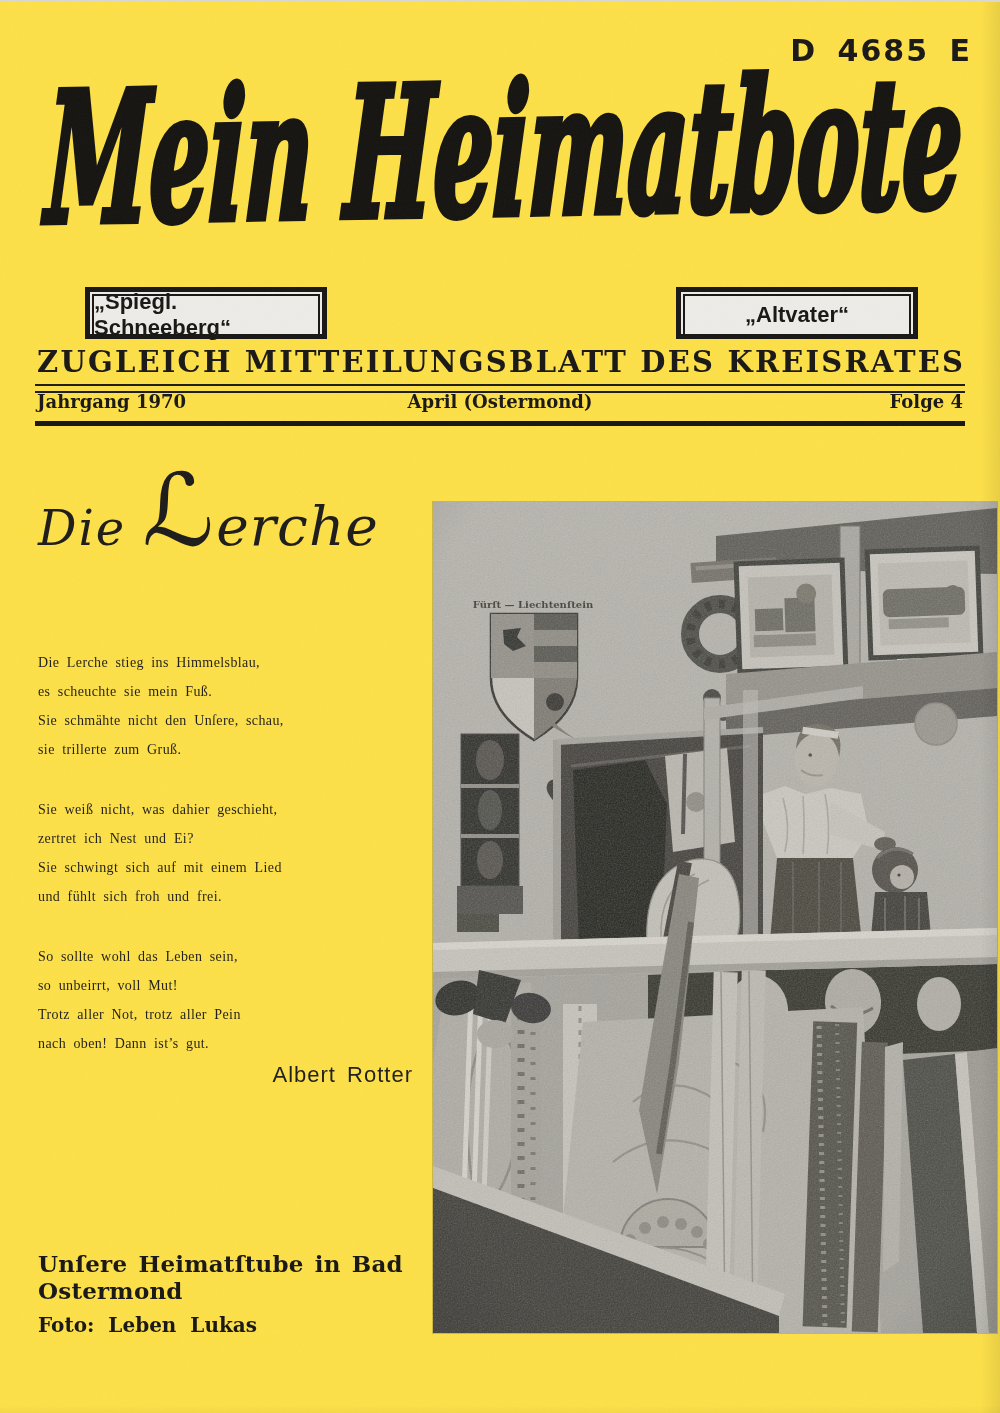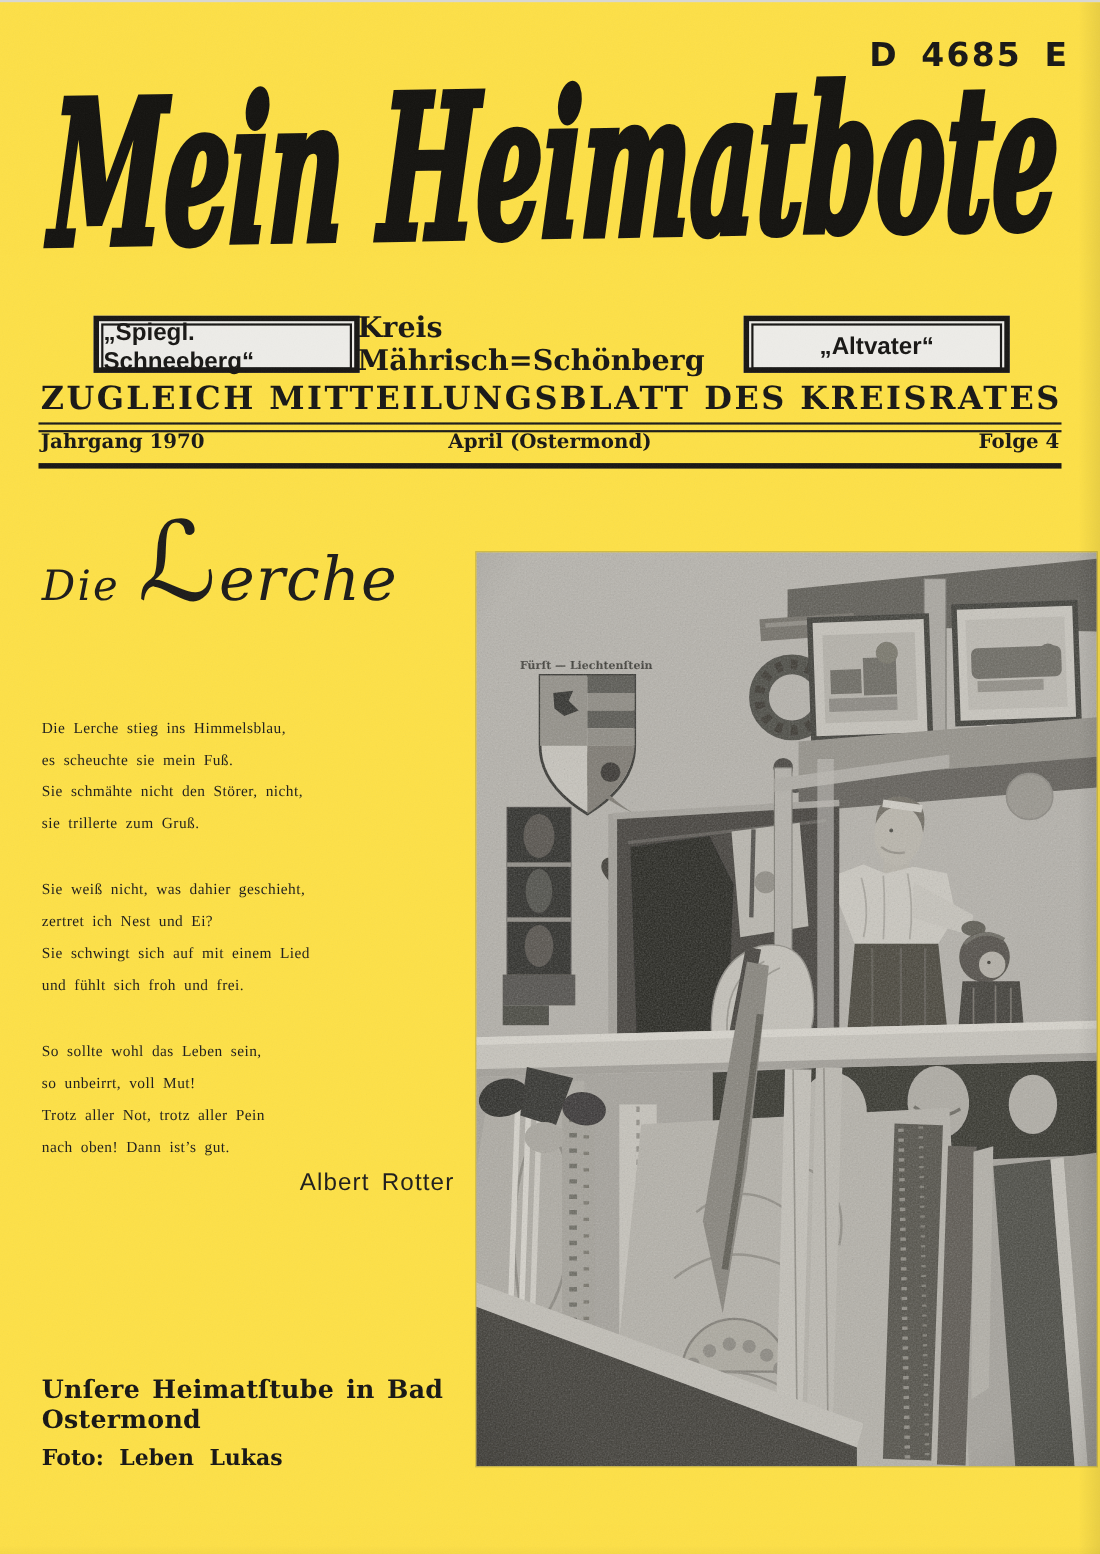--- a/index.html
+++ b/index.html
@@ -46,21 +46,21 @@
     border-top:2px solid #1c1b19;border-bottom:2px solid #1c1b19;}
   .issue-row{position:absolute;left:37px;right:37px;top:389px;height:27px;
     font-family:"DejaVu Serif",serif;font-weight:bold;font-size:18px;color:#181715;}
   .issue-vol{position:absolute;left:0;top:0;}
   .issue-month{position:absolute;left:0;right:0;top:0;text-align:center;}
   .issue-num{position:absolute;right:0;top:0;}
   .rule-thick{position:absolute;left:35px;right:35px;top:419px;height:5px;background:#171614;}
 
   .poem-title{position:absolute;left:38px;top:492px;width:380px;color:#1c1b19;
     font-family:"DejaVu Serif","DejaVu Sans",serif;font-style:italic;}
-  .poem-title .tw{font-size:38px;letter-spacing:2px;}
+  .poem-title .tw{font-size:48px;letter-spacing:2px;}
   .poem-title .ti{font-size:100px;line-height:0;letter-spacing:0;margin:0 2px 0 16px;}
   .poem-title .tr{font-size:55px;letter-spacing:1px;}
 
   .poem-body{position:absolute;left:38px;top:646px;width:390px;color:#1e1d1b;
     font-family:"Liberation Serif",serif;font-size:14px;line-height:29px;
     letter-spacing:0.4px;word-spacing:3.5px;}
   .stanza{margin:0 0 31px 0;}
   .poem-author{position:absolute;left:38px;top:1060px;width:375px;text-align:right;
     font-family:Liberation Sans, sans-serif;font-size:22px;letter-spacing:1px;
     word-spacing:4px;color:#1e1d1b;}
@@ -86,21 +86,20 @@
   <svg class="masthead-svg" viewBox="0 0 944 228" aria-hidden="true">
     <g transform="rotate(-1 472 120) skewX(-3)">
       <text x="482" y="160" text-anchor="middle" font-family="DejaVu Serif, serif" font-style="italic" font-weight="bold" font-size="180" textLength="916" lengthAdjust="spacingAndGlyphs" fill="#141310" stroke="#141310" stroke-width="7" paint-order="stroke">Mein Heimatbote</text>
     </g>
   </svg>
 
   <div class="subheader">
     <div class="frame-box box-left">
       <div class="frame-inner">„Spiegl. Schneeberg“</div>
     </div>
-    <div class="region-center">Kreis Mährisch=Schönberg</div>
     <div class="frame-box box-right">
       <div class="frame-inner">„Altvater“</div>
     </div>
   </div>
 
   <svg class="subtitle-svg" viewBox="0 0 930 38" aria-hidden="true">
     <text x="2" y="29" font-family="DejaVu Serif, serif" font-weight="bold" font-size="29" textLength="926" lengthAdjust="spacing" fill="#181715">ZUGLEICH MITTEILUNGSBLATT DES KREISRATES</text>
   </svg>
 
   <div class="rule-double"></div>
@@ -112,21 +111,21 @@
   <div class="rule-thick"></div>
 
   <div class="poem-title">
     <span class="tw">Die</span><span class="ti">ℒ</span><span class="tr">erche</span>
   </div>
 
   <div class="poem-body">
     <div class="stanza">
       <div>Die Lerche stieg ins Himmelsblau,</div>
       <div>es scheuchte sie mein Fuß.</div>
-      <div>Sie schmähte nicht den Störer, nicht,</div>
+      <div>Sie schmähte nicht den Unſere, schau,</div>
       <div>sie trillerte zum Gruß.</div>
     </div>
     <div class="stanza">
       <div>Sie weiß nicht, was dahier geschieht,</div>
       <div>zertret ich Nest und Ei?</div>
       <div>Sie schwingt sich auf mit einem Lied</div>
       <div>und fühlt sich froh und frei.</div>
     </div>
     <div class="stanza">
       <div>So sollte wohl das Leben sein,</div>

